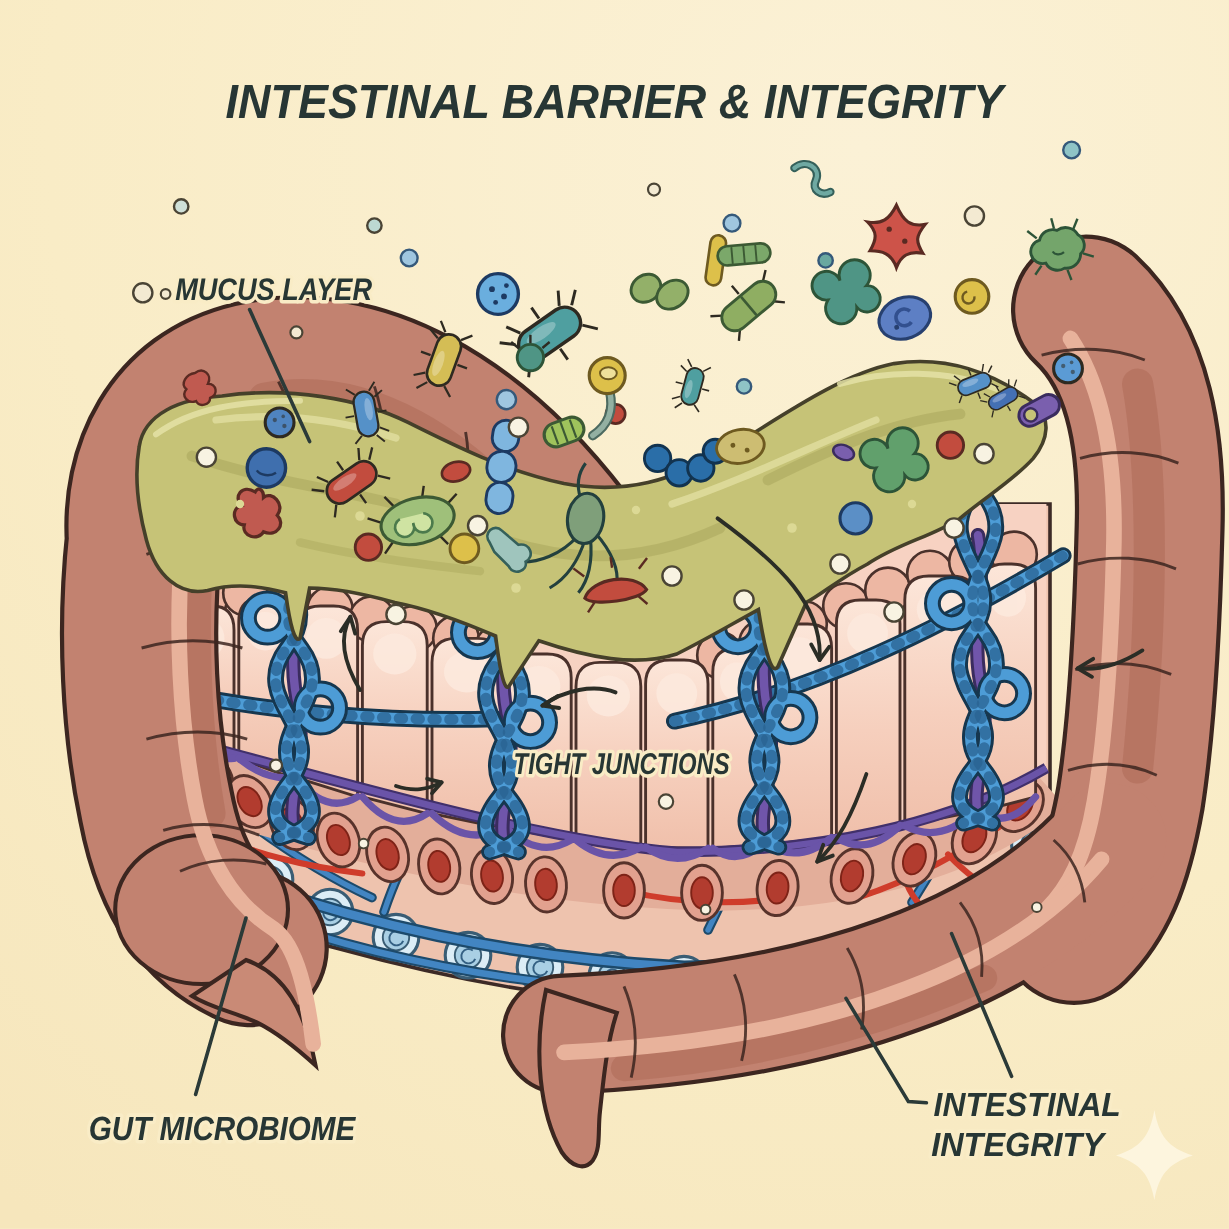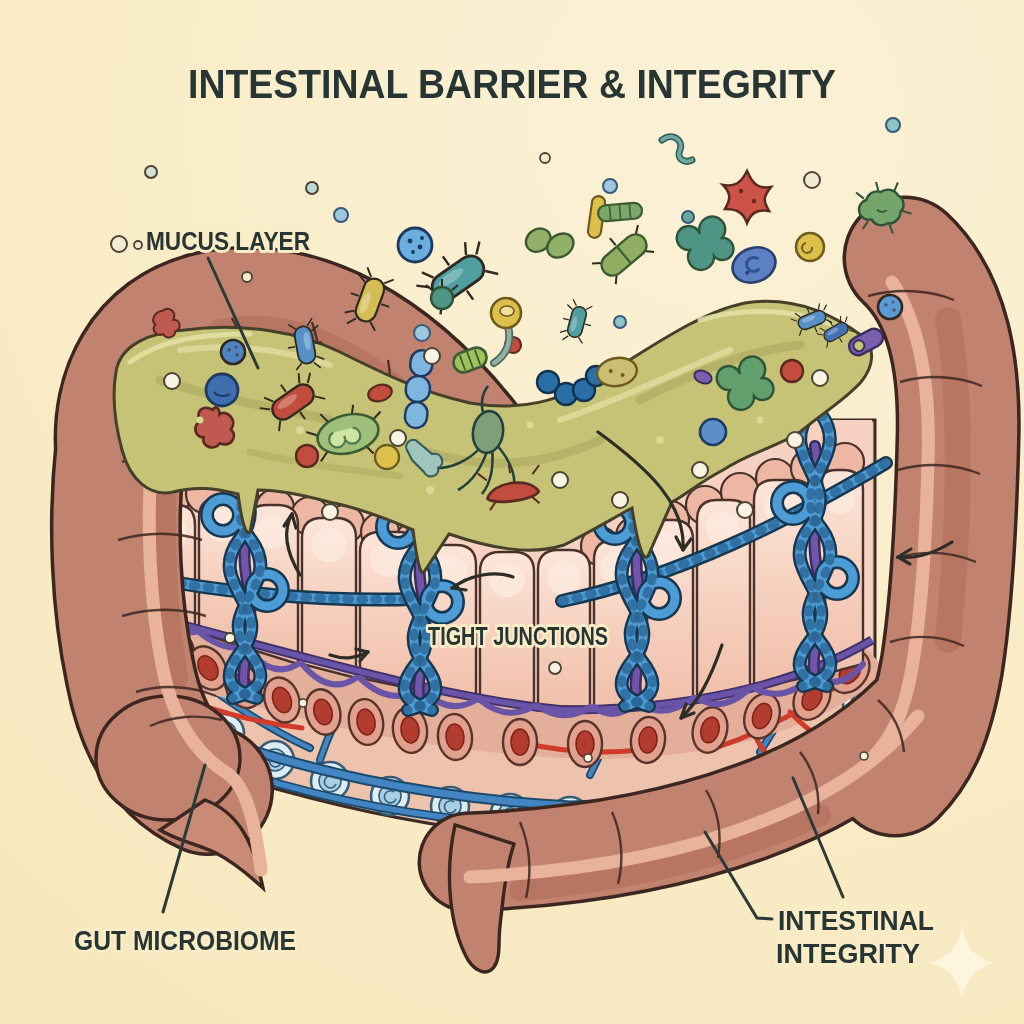--- a/index.html
+++ b/index.html
@@ -1,17 +1,17 @@
 <!DOCTYPE html>
 <html><head>
 <meta charset="utf-8">
 <style>
   html,body{margin:0;padding:0;background:#f9ecc6;}
   #stage{position:relative;width:1024px;height:1024px;overflow:hidden;
-         font-family:"Liberation Sans",sans-serif;}
+         font-family:"Liberation Sans",sans-serif;font-style:italic;}
   svg{display:block;}
   text{font-family:"Liberation Sans",sans-serif;font-weight:700;fill:#273634;}
   .lbl{paint-order:stroke;stroke:#f9ecc6;stroke-width:6;stroke-linejoin:round;}
   .leader{stroke:#2b3a38;stroke-width:3;fill:none;stroke-linecap:round;}
   .rope-d{fill:none;stroke:#16374f;stroke-width:14;stroke-linecap:round;}
   .rope-b{fill:none;stroke:#4d9cd6;stroke-width:9;stroke-linecap:round;}
   .rope-t{fill:none;stroke:#2a6391;stroke-width:9;stroke-linecap:round;stroke-dasharray:3 11;opacity:.75;}
   .arrow{stroke:#2b2d26;stroke-width:3.2;fill:none;stroke-linecap:round;}
   .crease{stroke:#3c2620;stroke-width:2.4;fill:none;opacity:.85;}
 </style>

